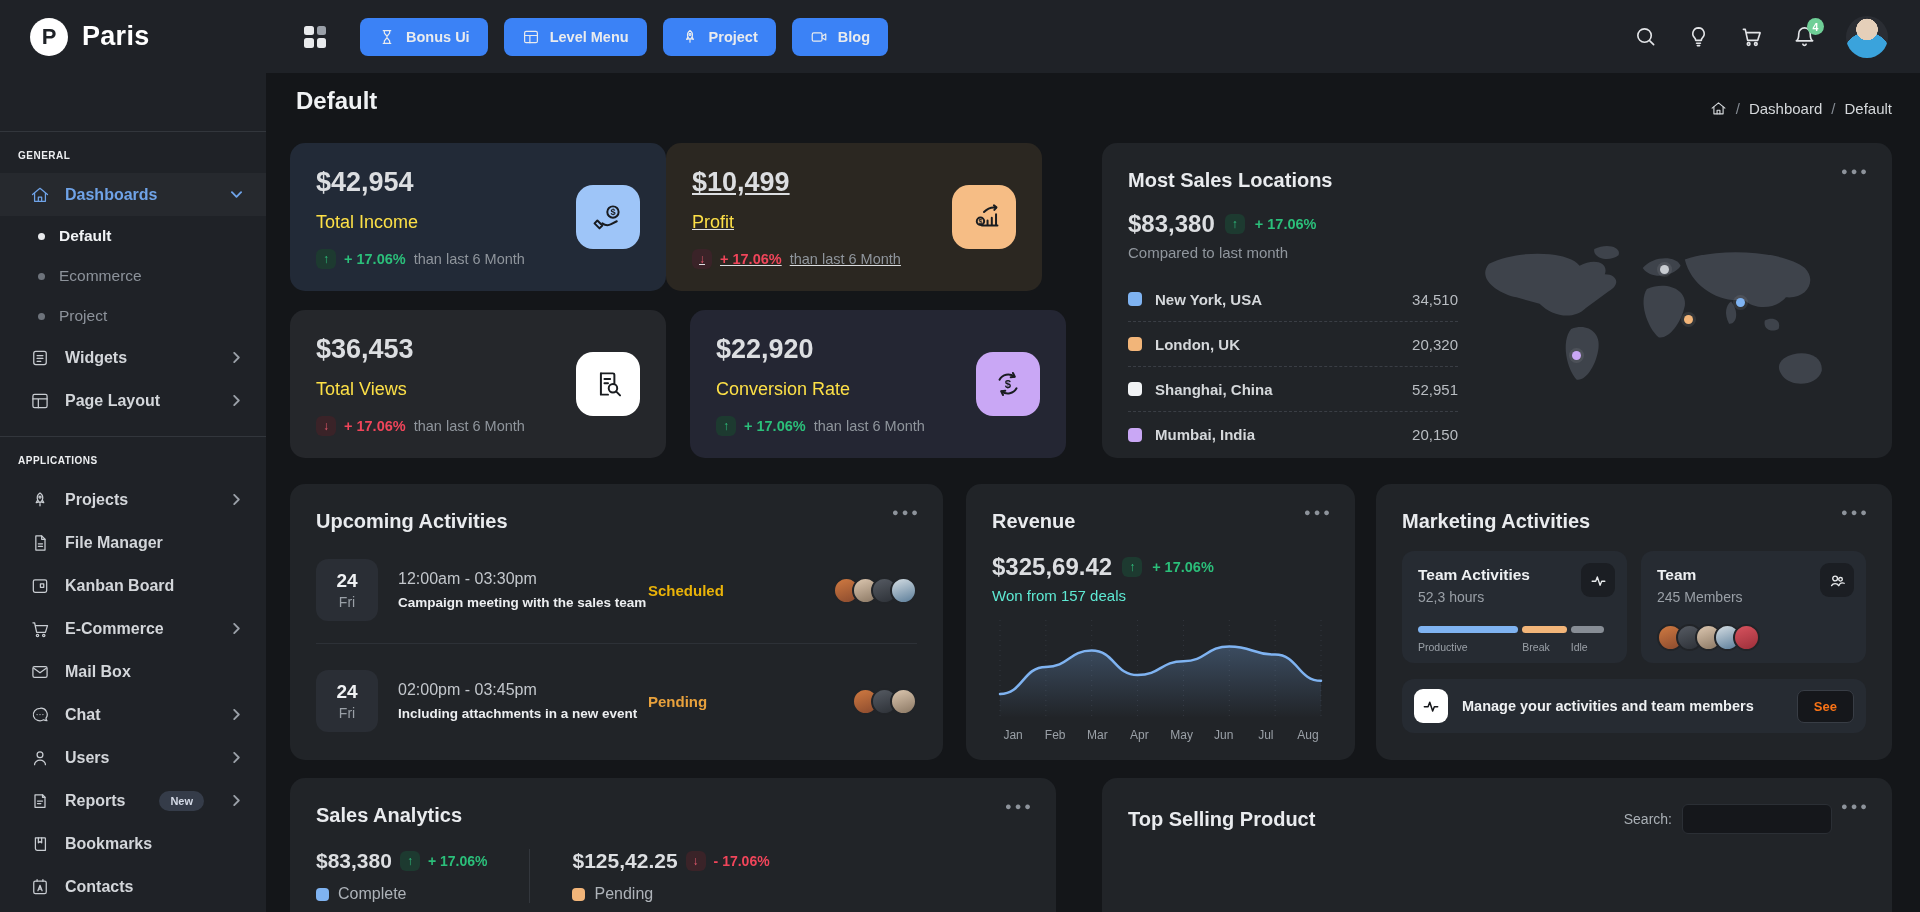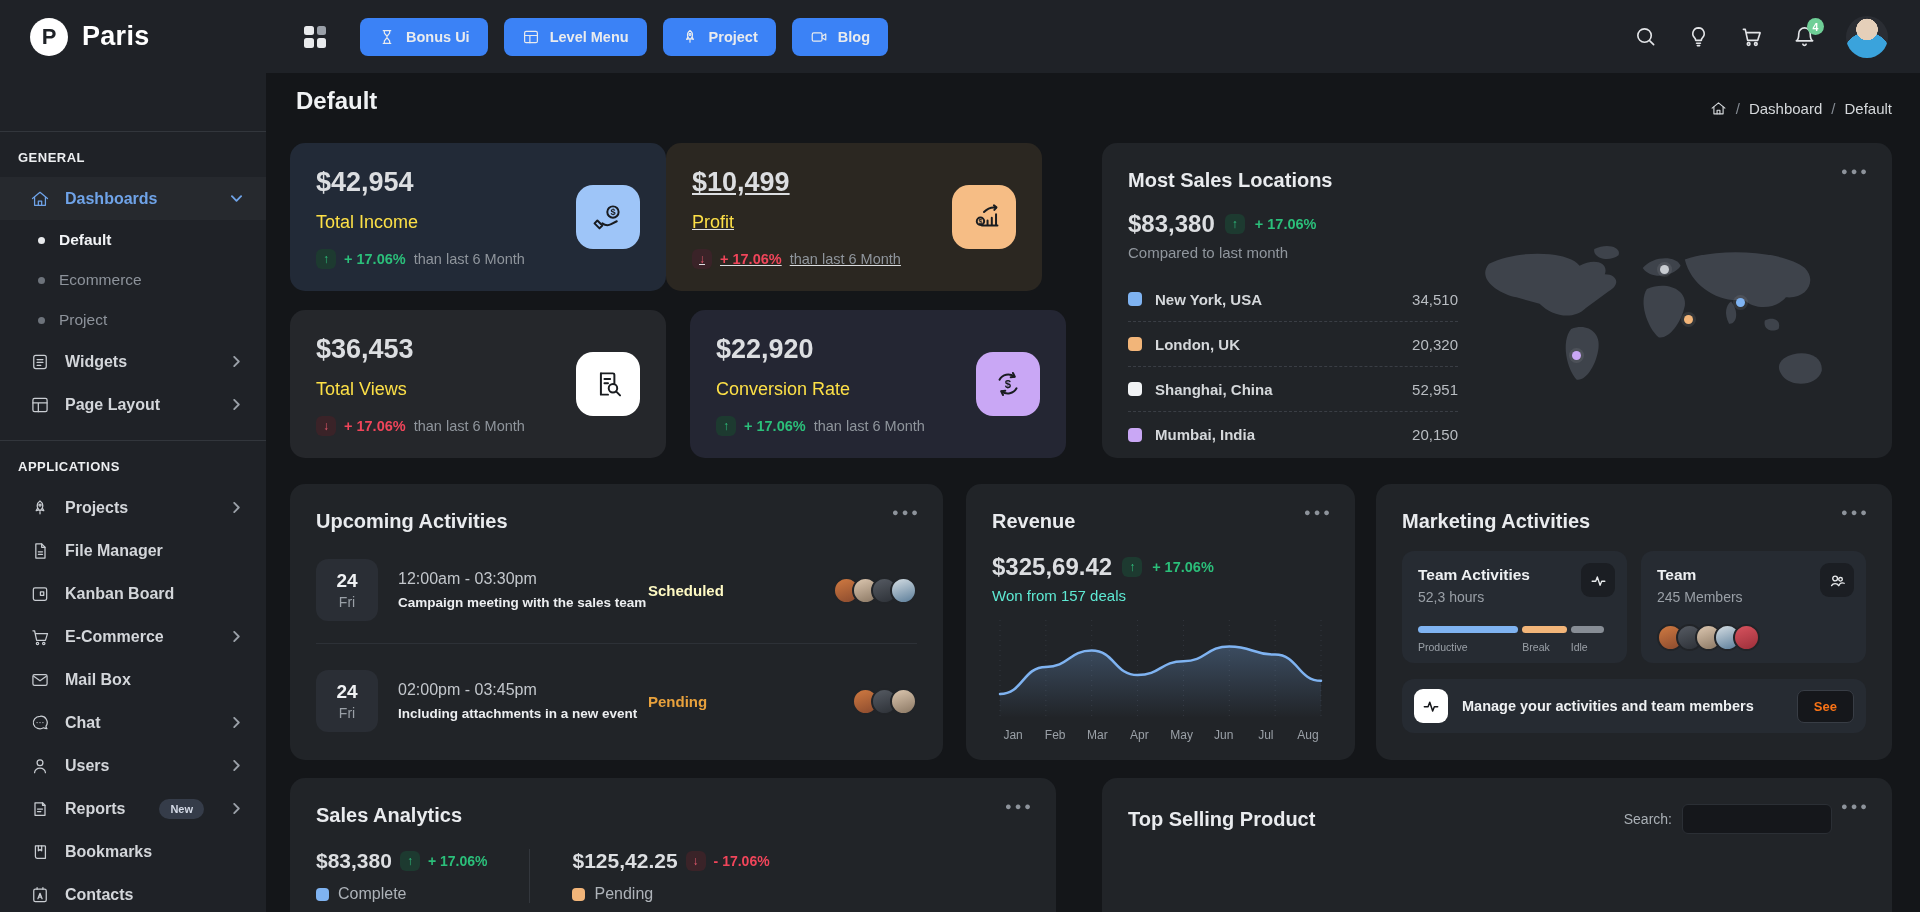--- a/index.html
+++ b/index.html
@@ -32,21 +32,21 @@
     align-items:center; justify-content:center; }
   .avatar-top { width:42px; height:42px; border-radius:50%; cursor:pointer;
     background:
       radial-gradient(circle at 50% 32%, #e5cfb9 0 30%, transparent 31%),
       radial-gradient(circle at 50% 95%, #3aa3dc 0 52%, transparent 53%),
       #2a2d33; }
 
   
   .sidebar { position:absolute; top:73px; left:0; width:266px; height:839px; background:#1f2227; z-index:4; }
   .side-divider { height:1px; background:#32363c; margin:0 0 0 0; }
-  .sec-title { font-size:13px; font-weight:bold; color:#edeff1; letter-spacing:.5px; padding:18px 0 12px 18px; }
+  .sec-title { font-size:10px; font-weight:bold; color:#edeff1; letter-spacing:.5px; padding:18px 0 12px 18px; }
   .srow { height:43px; display:flex; align-items:center; gap:15px; padding:0 24px 0 30px;
     font-size:16px; font-weight:600; color:#d3d6da; cursor:pointer; }
   .srow svg { width:20px; height:20px; stroke:#c9cdd2; fill:none; stroke-width:1.5;
     stroke-linecap:round; stroke-linejoin:round; flex:none; }
   .srow.active { background:#26292e; color:#6fa3e8; }
   .srow.active svg { stroke:#6fa3e8; }
   .chev { margin-left:auto; display:flex; }
   .chev svg { width:11px; height:11px; stroke:#9aa0a8; stroke-width:2; }
   .srow.active .chev svg { stroke:#6fa3e8; }
   .sub { height:40px; display:flex; align-items:center; gap:14px; padding-left:38px; font-size:15.5px;
@@ -107,21 +107,21 @@
   
   .act-row { display:flex; align-items:center; margin-top:26px; }
   .datebox { width:62px; height:62px; background:#2a2e35; border-radius:12px; display:flex;
     flex-direction:column; align-items:center; justify-content:center; flex:none; }
   .datebox .d { font-size:19px; font-weight:bold; color:#f0f2f4; }
   .datebox .w { font-size:14px; color:#9aa0a7; margin-top:2px; }
   .act-txt { margin-left:20px; width:250px; }
   .act-time { font-size:16px; color:#c3c7cc; }
   .act-desc { font-size:13.5px; font-weight:bold; color:#eceef0; margin-top:7px; }
   .act-status { width:120px; font-size:15px; font-weight:600; }
-  .st-green { color:#fef9c3; } .st-amber { color:#e8a13c; }
+  .st-green { color:#eab308; } .st-amber { color:#e8a13c; }
   .avstack { display:flex; margin-left:auto; }
   .av { width:27px; height:27px; border-radius:50%; border:2px solid #212428; margin-left:-8px; }
   .av:first-child { margin-left:0; }
   .av1{background:linear-gradient(160deg,#d07a41,#8a4a2e);} .av2{background:linear-gradient(160deg,#dcc7b0,#8a7763);}
   .av3{background:linear-gradient(160deg,#565b63,#2c3036);} .av4{background:linear-gradient(160deg,#d4dde3,#5b7d99);}
   .av5{background:linear-gradient(160deg,#d8535e,#9c2f3a);}
   .act-div { height:1px; background:#2d3137; margin:22px 0 0 0; }
 
   
   .rev-amt { display:flex; align-items:center; gap:10px; margin-top:20px; }

